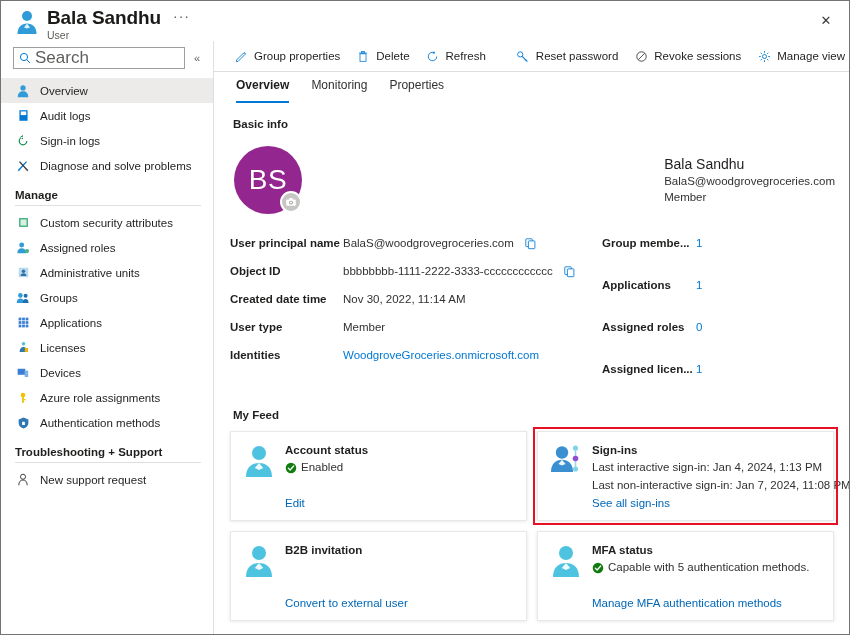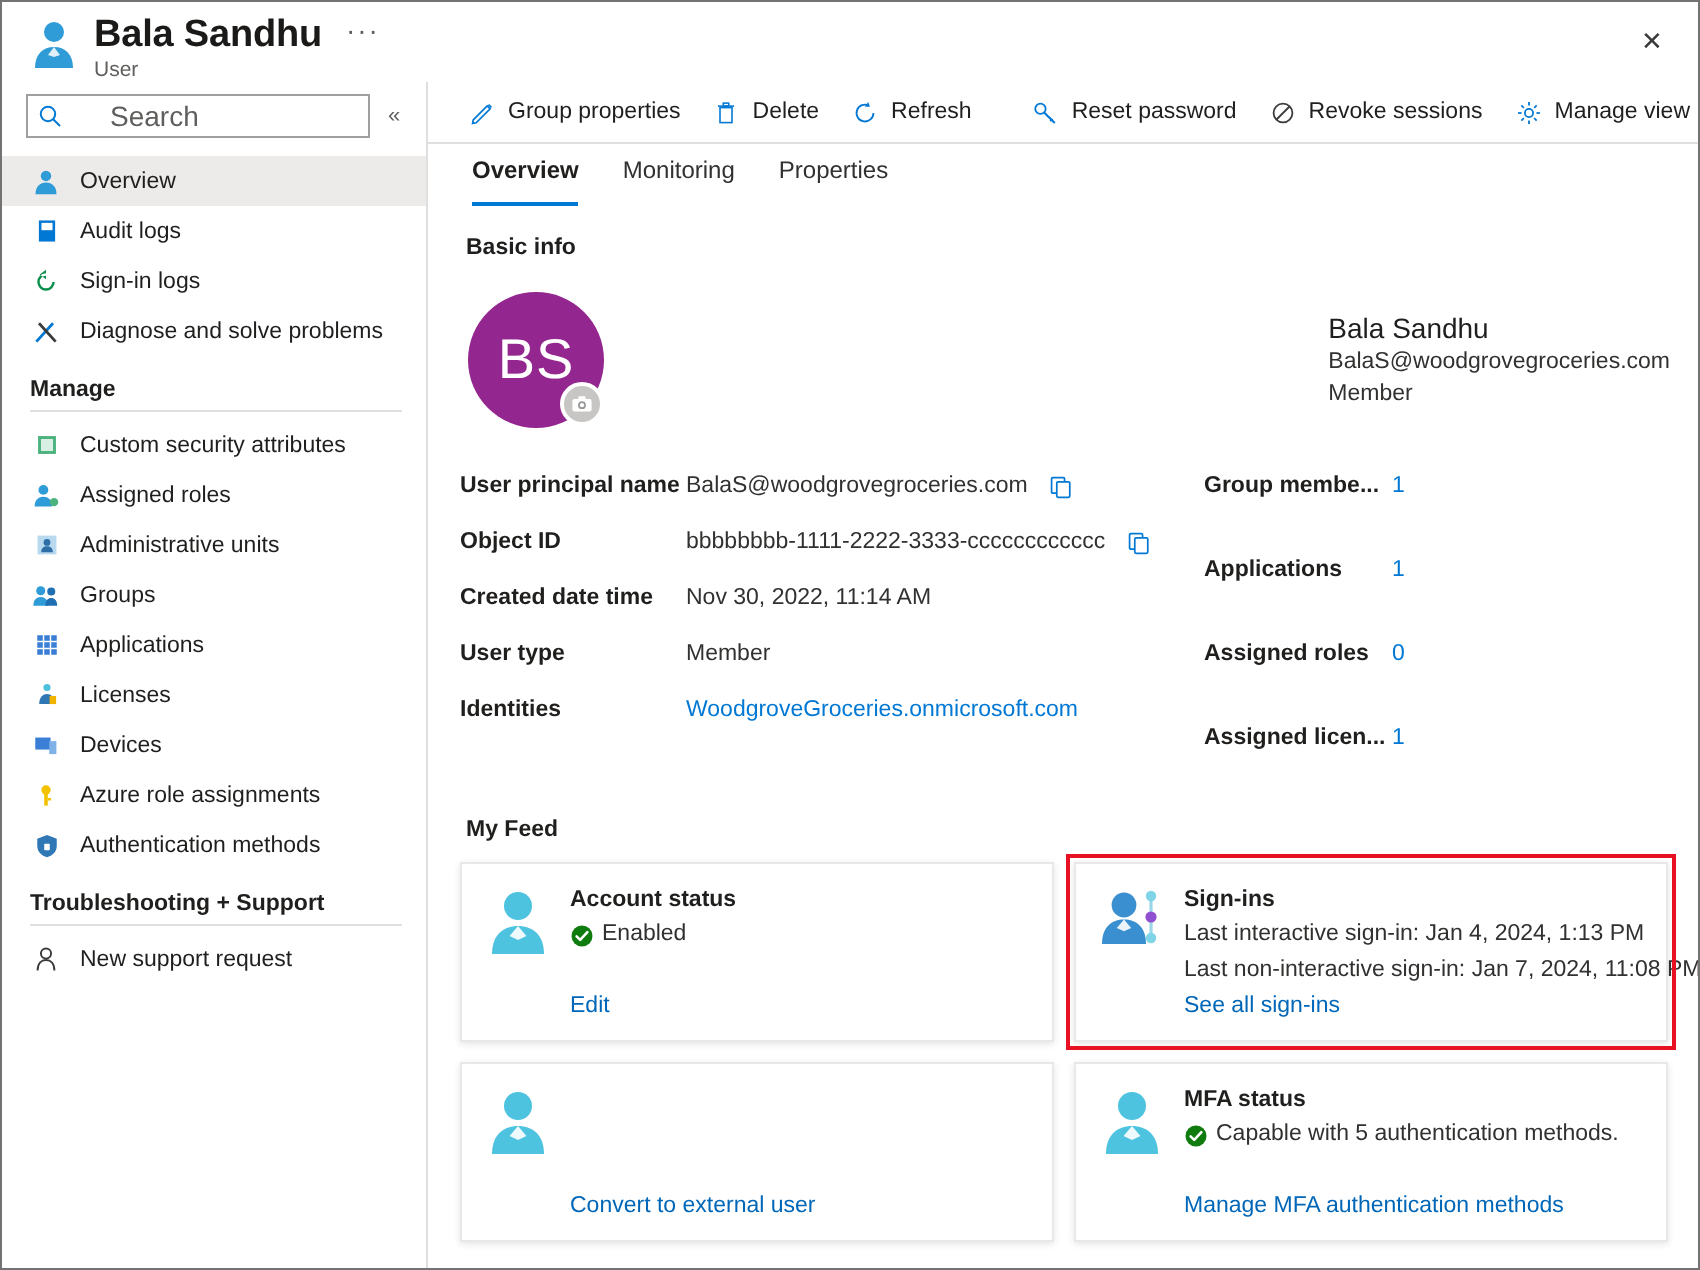--- a/index.html
+++ b/index.html
@@ -89,23 +89,23 @@
     border: 1px solid #a19f9d;
     background: #fff;
     display: flex;
     align-items: center;
     padding-left: 5px;
   }
   .search-box svg { flex: 0 0 12px; }
   .search-input {
     border: 0; outline: 0;
     font-family: "Liberation Sans", sans-serif;
-    font-size: 14px;
+    font-size: 17px;
     color: #605e5c;
-    margin-left: 22px;
+    margin-left: 2px;
     width: 100%;
     background: transparent;
   }
   .search-input::placeholder { color: #605e5c; opacity: 1; }
   .collapse-btn {
     width: 20px; text-align: center;
     color: #605e5c; font-size: 11px;
     cursor: pointer;
     margin-left: 2px;
   }
@@ -765,20 +765,21 @@
 
           <div class="card">
             <div class="card-icon">
               <svg width="32" height="34" viewBox="0 0 32 34">
                 <circle cx="16" cy="9" r="7" fill="#4ec3e0"></circle>
                 <path d="M3 33 C3 23.4 8.6 19 16 19 C23.4 19 29 23.4 29 33 Z" fill="#4ec3e0"></path>
                 <path d="M16 19 L11.8 24 L16 26 L20.2 24 Z" fill="#ffffff" opacity="0.9"></path>
               </svg>
             </div>
             <div class="card-main">
+              <div class="card-title">B2B invitation</div>
               <div class="card-link">Convert to external user</div>
             </div>
           </div>
 
           <div class="card">
             <div class="card-icon">
               <svg width="32" height="34" viewBox="0 0 32 34">
                 <circle cx="16" cy="9" r="7" fill="#4ec3e0"></circle>
                 <path d="M3 33 C3 23.4 8.6 19 16 19 C23.4 19 29 23.4 29 33 Z" fill="#4ec3e0"></path>
                 <path d="M16 19 L11.8 24 L16 26 L20.2 24 Z" fill="#ffffff" opacity="0.9"></path>

